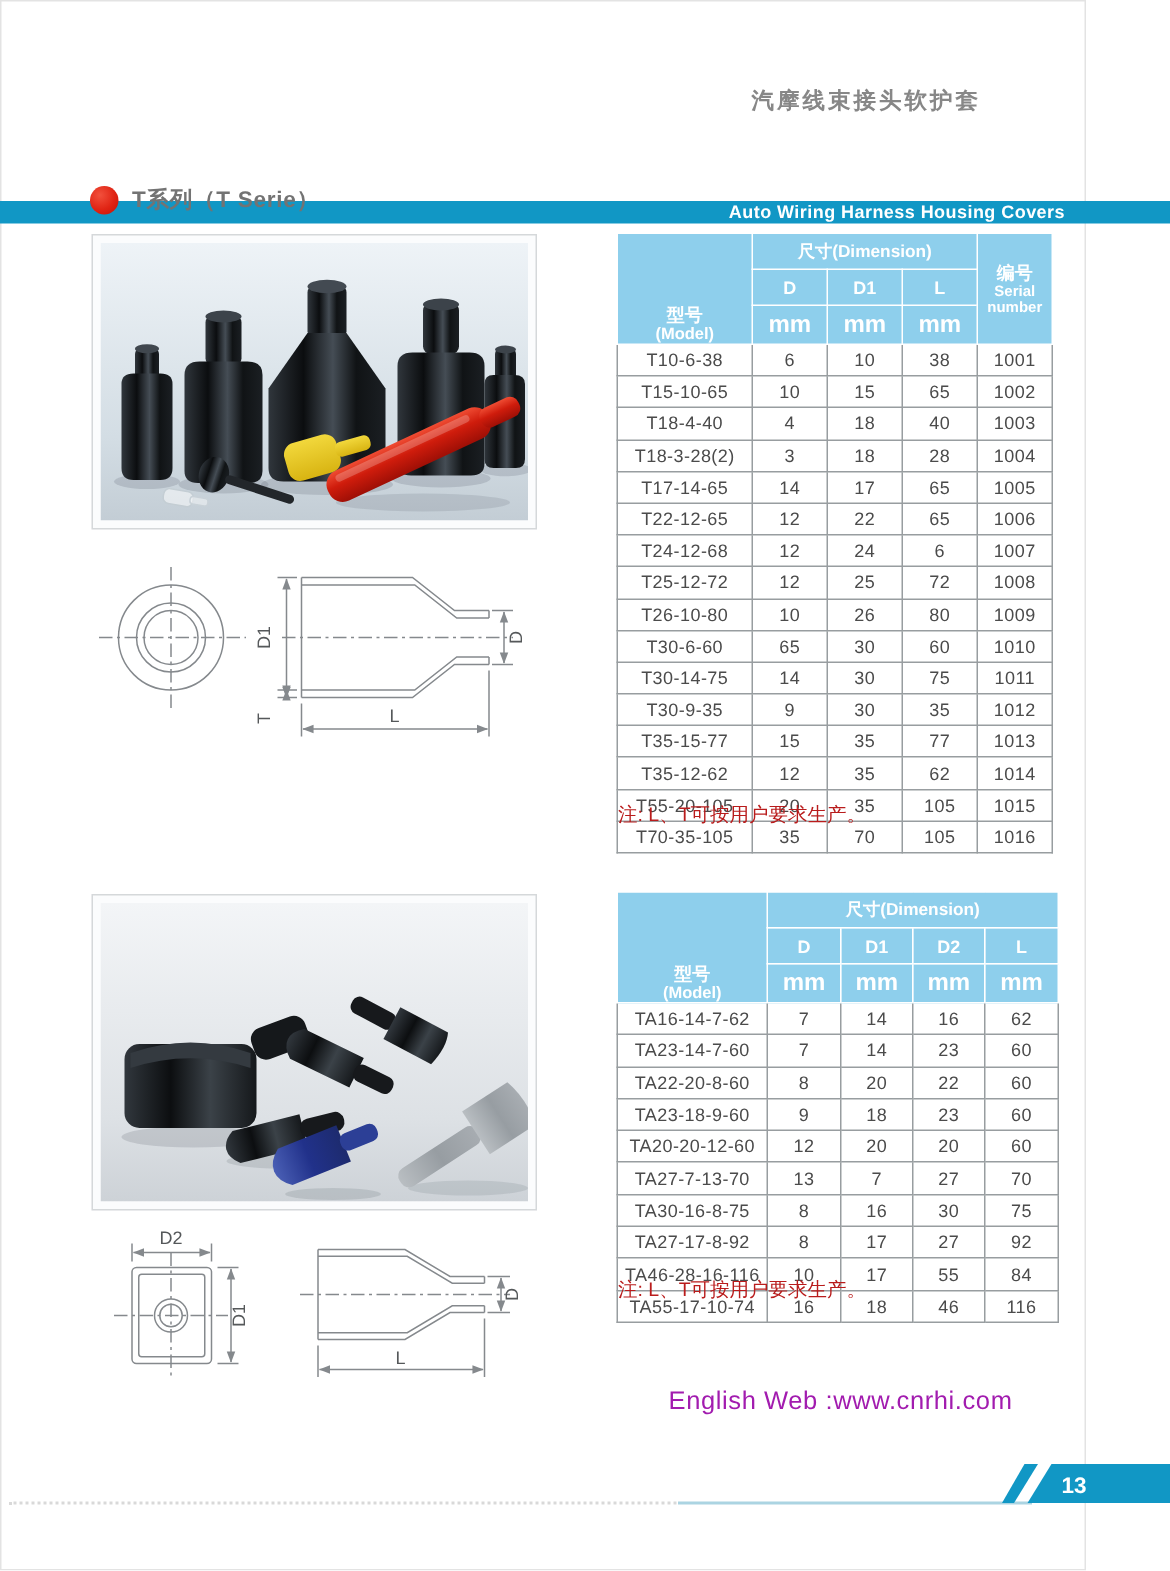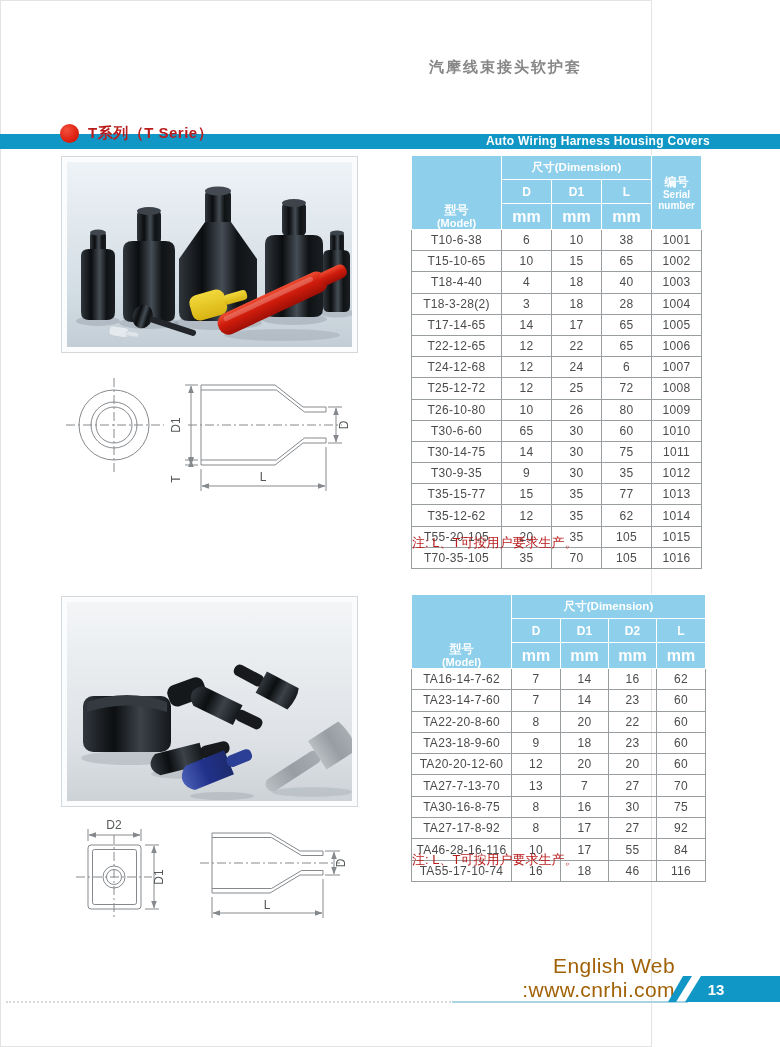--- a/index.html
+++ b/index.html
@@ -1,33 +1,33 @@
 <!DOCTYPE html>
 <html><head>
 <meta charset="utf-8">
 <style>
   html,body{margin:0;padding:0;background:#fff;}
   body{width:780px;height:1047px;position:relative;overflow:hidden;
        font-family:"Liberation Sans",sans-serif;}
-  .page{position:absolute;inset:0;width:652px;height:1047px;background:#fff;}
+  .page{position:absolute;inset:0;width:724px;height:1047px;background:#fff;}
   .page-frame{position:absolute;inset:0;border:1px solid #e3e3e3;pointer-events:none;}
 
   
   .title-zh{position:absolute;top:58px;right:70px;font-size:15px;font-weight:bold;
             color:#878787;letter-spacing:2px;}
   .teal-bar{position:absolute;top:88px;left:0;width:780px;height:15px;background:#1197c5;
             color:#fff;font-size:12px;font-weight:bold;line-height:15px;text-align:right;
             padding-right:70px;box-sizing:border-box;letter-spacing:.3px;margin-top:46px;}
 
   
   .section-title{position:absolute;left:60px;display:flex;align-items:center;gap:9px;}
   #t-title{top:124px;} #ta-title{top:561px;}
   .dot{width:19px;height:19px;border-radius:50%;
        background:radial-gradient(circle at 35% 32%,#f2503c 0%,#e02414 55%,#c21105 100%);}
-  .section-title .txt{font-size:15px;font-weight:bold;color:#b91c1c;letter-spacing:.5px;}
+  .section-title .txt{font-size:15px;font-weight:bold;color:#737373;letter-spacing:.5px;}
 
   
   .photo{position:absolute;left:61px;background:#fbfcfd;border:1px solid #d5d8da;
          padding:5px;box-sizing:border-box;}
   #t-photo{top:156px;width:297px;height:197px;}
   #ta-photo{top:596px;width:297px;height:211px;}
   .photo svg{display:block;}
 
   
   .drawing{position:absolute;left:60px;}
@@ -50,22 +50,22 @@
   .model-th .en{display:block;font-size:11px;line-height:12px;}
   .serial-th .zh{display:block;font-size:12px;line-height:14px;}
   .serial-th .en{display:block;font-size:10px;line-height:11px;font-weight:bold;}
 
   .note{position:absolute;left:412px;font-size:13px;color:#b91c1c;}
   #t-note{top:534px;} #ta-note{top:851px;}
 
   
   .dotline{position:absolute;left:6px;top:1001px;width:445px;height:0;
            border-top:2px dotted #d9d9d9;}
-  .web-label{position:absolute;left:430px;top:954px;width:245px;text-align:right;
-             font-size:21px;color:#a16207;letter-spacing:.4px;}
+  .web-label{position:absolute;left:430px;top:924px;width:245px;text-align:right;
+             font-size:17px;color:#a21caf;letter-spacing:.4px;}
   .web-underline{position:absolute;left:452px;top:1001px;width:236px;height:2px;
                  background:#abd4e2;}
   .ribbon{position:absolute;left:668px;top:974px;}
   .ribbon text{font-size:15px;font-weight:bold;fill:#ffffff;}
 </style>
 </head>
 <body>
 
 <div class="page">
   <div class="page-frame"></div>

